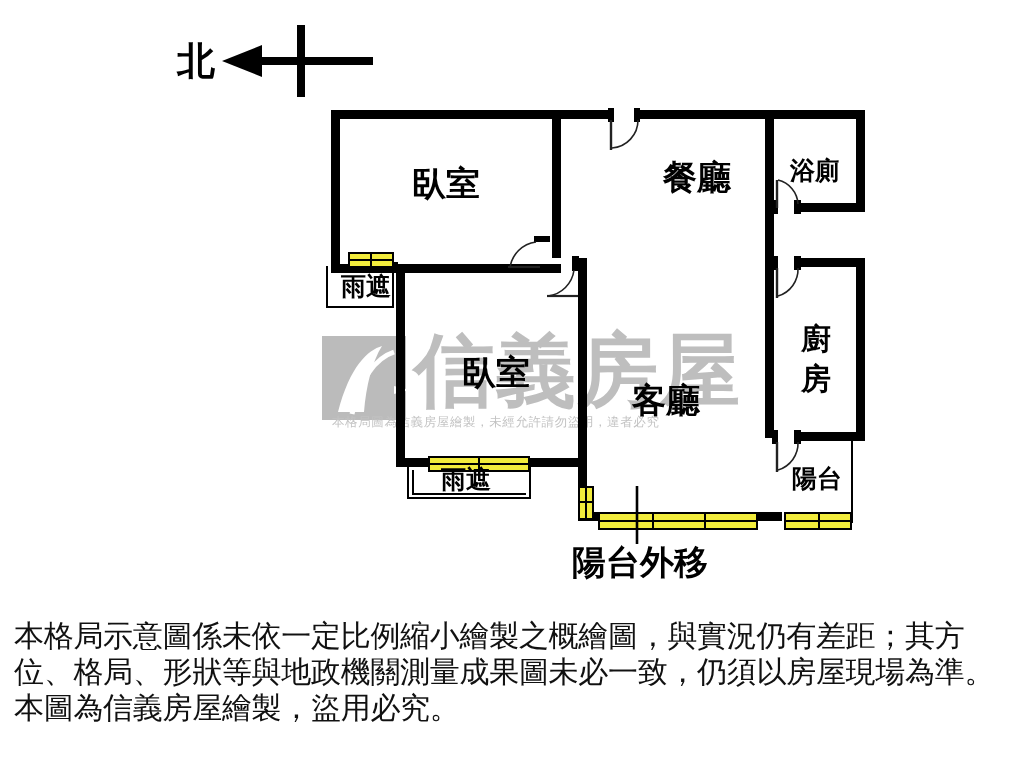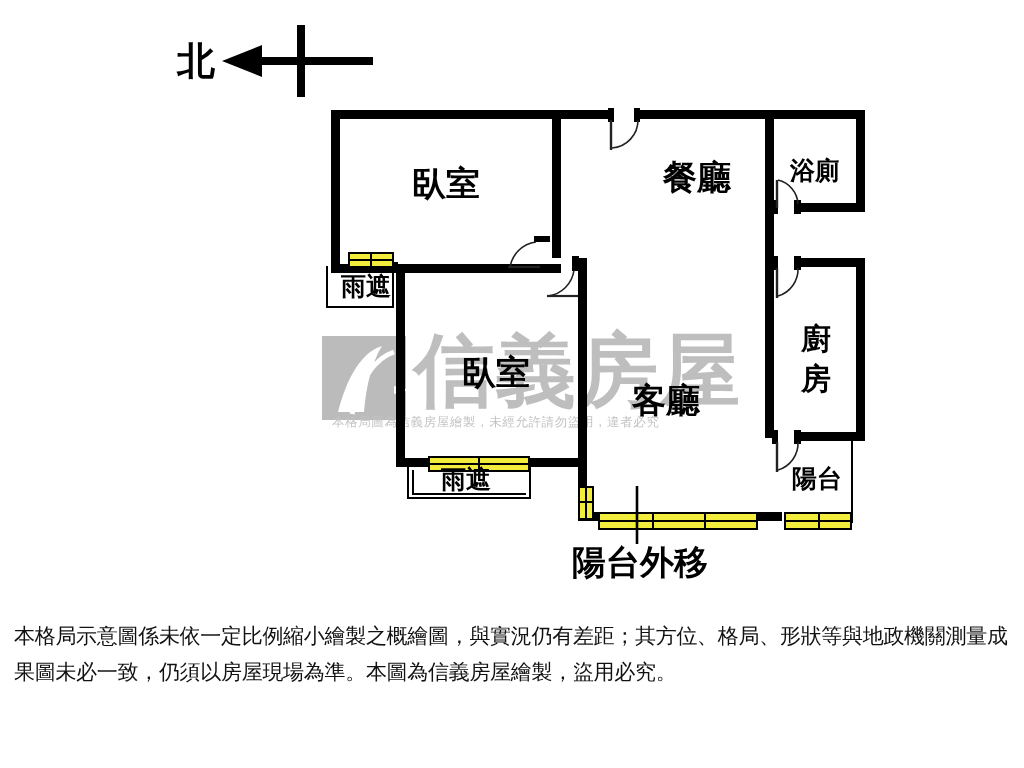--- a/index.html
+++ b/index.html
@@ -55,21 +55,21 @@
     fill: #000000;
     text-anchor: middle;
     dominant-baseline: middle;
   }
   .disclaimer {
     position: absolute;
     left: 14px;
     top: 618px;
     width: 996px;
     font-family: "DejaVu Serif", "Liberation Serif", serif;
-    font-size: 21px;
+    font-size: 30px;
     line-height: 36px;
     color: #111111;
     letter-spacing: -0.3px;
     white-space: pre-line;
   }
 </style>
 </head>
 <body>
 
 <div id="plan-root">

